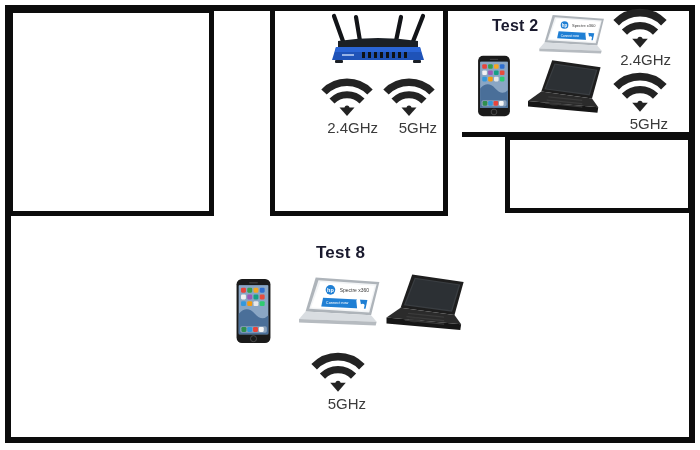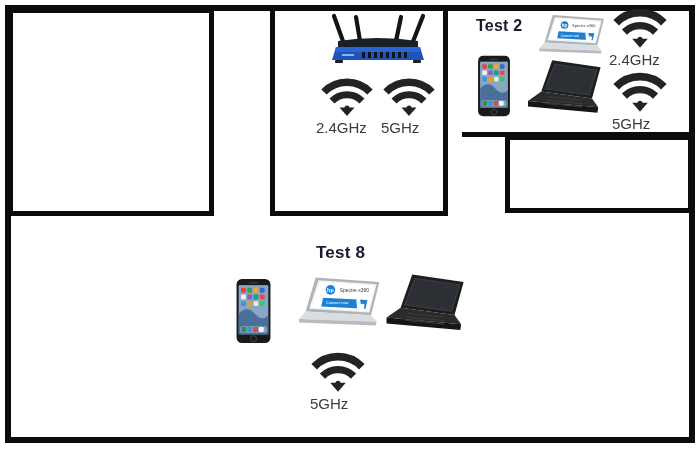--- a/index.html
+++ b/index.html
@@ -37,24 +37,24 @@
 
   
   .test-label {
     position: absolute;
     font-weight: bold;
     color: #1a1a2e;
     letter-spacing: .2px;
     white-space: nowrap;
   }
   #label-test1 { left: 316px; top: 243px; font-size: 17px; }
-  #label-test2 { left: 476px; top: 17px;  font-size: 16px; }
-
-  
-  .wifi-group { position: absolute; text-align: left; }
+  #label-test2 { left: 492px; top: 17px;  font-size: 16px; }
+
+  
+  .wifi-group { position: absolute; text-align: right; }
   .wifi-icon  { display: block; margin: 0 auto; }
   .wifi-band  {
     display: block;
     color: #3b3b3b;
     font-size: 15px;
     margin-top: 1px;
     white-space: nowrap;
   }
 
   

